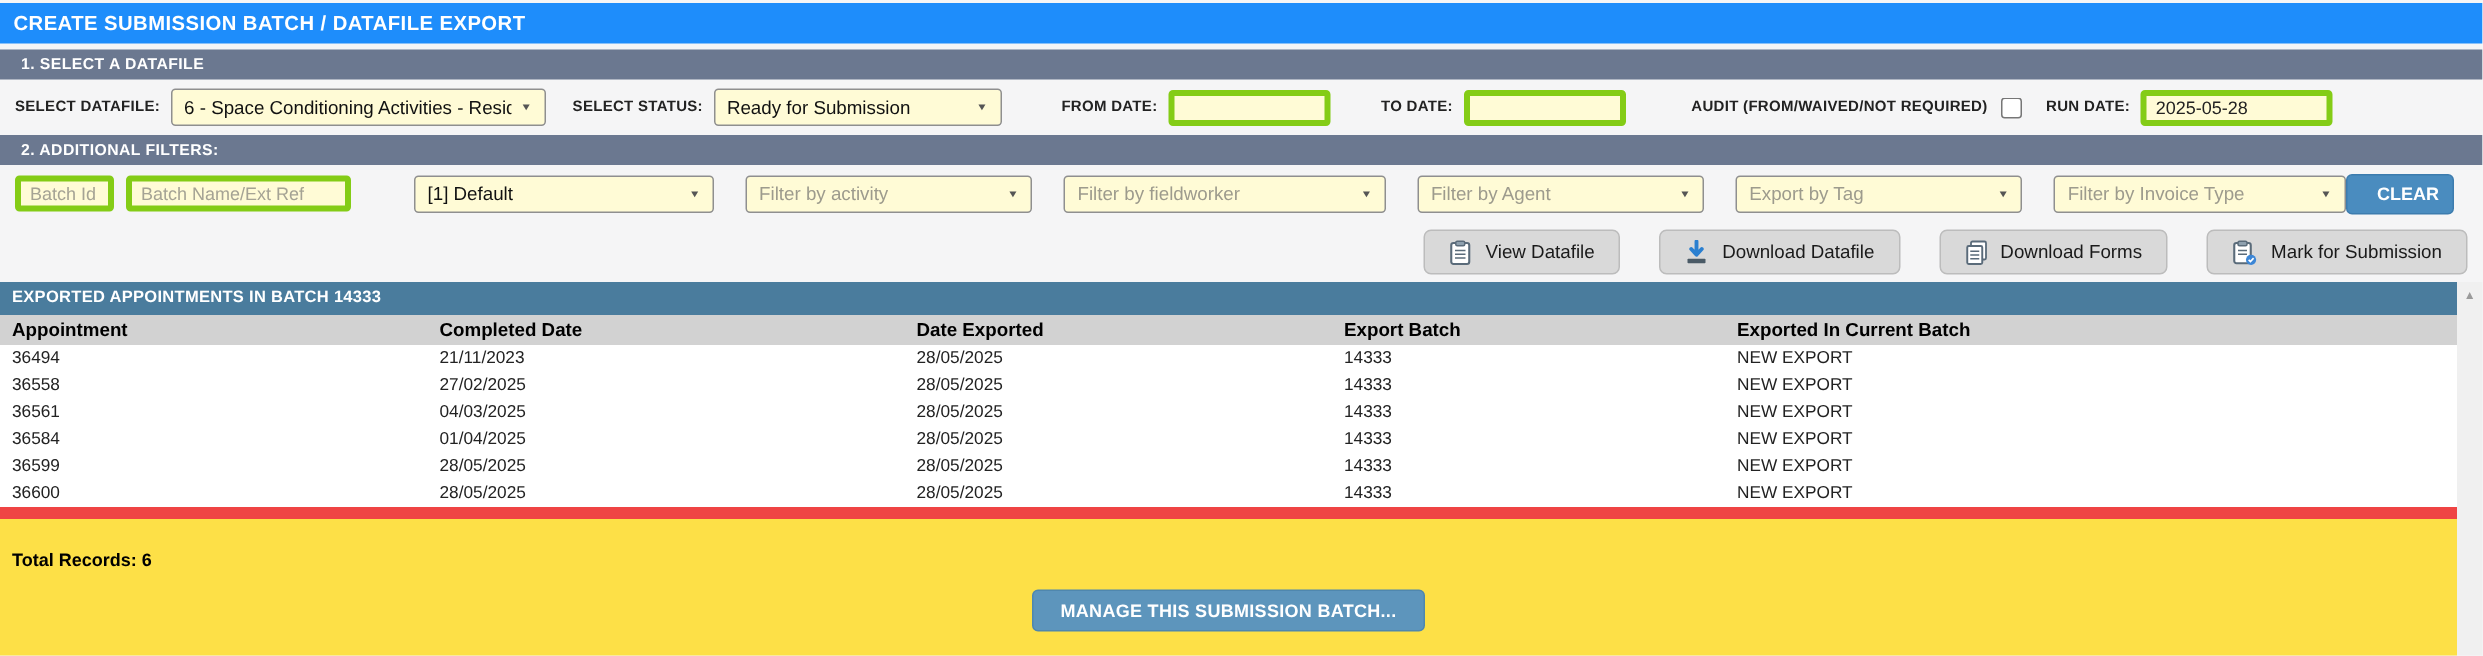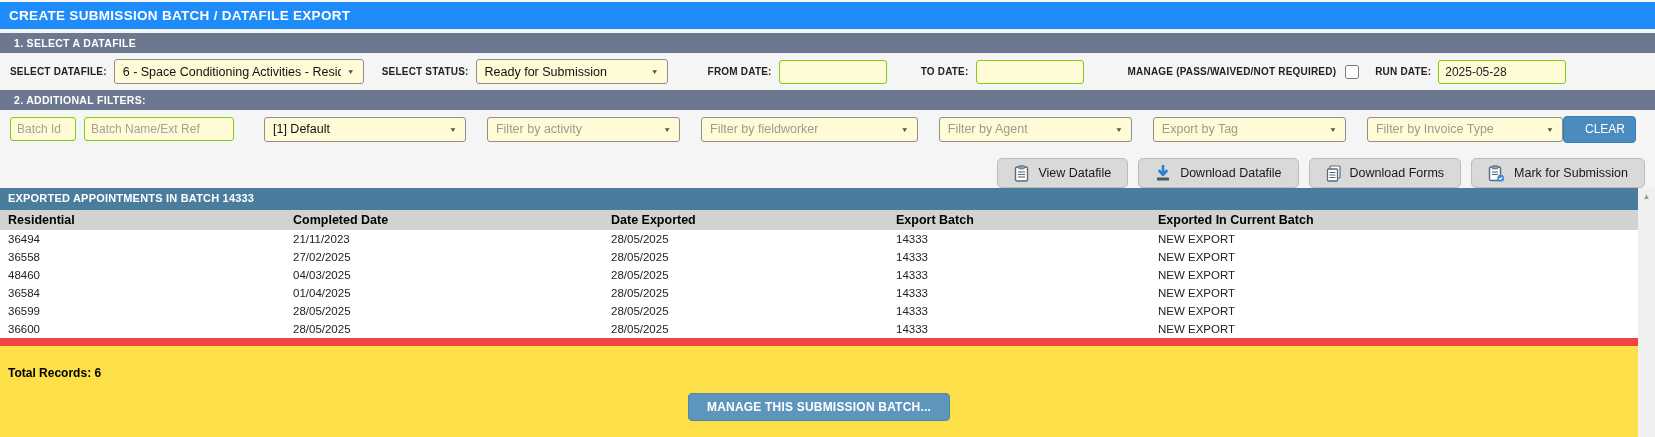--- a/index.html
+++ b/index.html
@@ -29,47 +29,47 @@
 
   
   .row1 { height:37px; display:flex; align-items:center; padding:0 10px; }
   .row2 { height:38px; display:flex; align-items:center; padding:0 10px; }
   .fgroup { display:flex; align-items:center; }
   .flabel {
     font-size:10px; font-weight:bold; color:#222;
     margin-right:7px; white-space:nowrap; letter-spacing:.2px;
   }
   .yinput {
-    background:#fffbd6; border:1px solid #84cc16; border-radius:3px;
+    background:#fffbd6; border:4px solid #84cc16; border-radius:3px;
     height:24px; font-size:12px; padding:0 6px; color:#222;
     font-family:"Liberation Sans", sans-serif; outline:none;
   }
   .yinput::placeholder { color:#a5a394; }
   .dropdown {
     background:#fffbd6; border:1px solid #8f8f8f; border-radius:3px;
     height:25px; display:flex; align-items:center; justify-content:space-between;
     padding:0 8px; font-size:12.5px; color:#111; cursor:default;
   }
   .dropdown .ddtext { white-space:nowrap; overflow:hidden; }
   .dropdown.placeholder .ddtext { color:#9d9b8d; }
   .dropdown .arrow { font-size:8px; color:#555; margin-left:6px; transform:scaleY(.8); }
   .checkbox {
     width:14px; height:14px; accent-color:#fff; cursor:pointer;
   }
 
   .clear-btn {
     margin-left:auto; background:#4a8cbf; border:1px solid #3d7cae; border-radius:4px;
-    color:#fff; font-weight:normal; font-size:12px; height:27px; width:74px;
+    color:#fff; font-weight:bold; font-size:12px; height:27px; width:74px;
     margin-right:9px; cursor:pointer; font-family:"Liberation Sans", sans-serif;padding-left:11px;
   }
 
   
   .actions {
-    height:40px; display:flex; align-items:flex-end; justify-content:flex-end;
-    gap:10px; padding-right:10px;
+    height:40px; display:flex; align-items:center; justify-content:flex-end;
+    gap:26px; padding-right:10px;
   }
   .gbtn {
     display:flex; align-items:center; gap:9px;
     background:#d9d9d9; border:1px solid #bcbcbc; border-radius:5px;
     height:30px; padding:0 16px; font-size:12.5px; color:#1a1a1a;
     cursor:pointer; font-family:"Liberation Sans", sans-serif;
   }
   .gbtn svg { display:block; }
 
   
@@ -130,35 +130,35 @@
   </div>
   <div class="fgroup" style="margin-left:40px">
     <span class="flabel">FROM DATE:</span>
     <input class="yinput" style="width: 108px;" value="">
   </div>
   <div class="fgroup" style="margin-left:34px">
     <span class="flabel">TO DATE:</span>
     <input class="yinput" style="width: 108px;" value="">
   </div>
   <div class="fgroup" style="margin-left:44px">
-    <span class="flabel" style="margin-right:9px">MANAGE (PASS/WAIVED/NOT REQUIRED)</span>
+    <span class="flabel" style="margin-right:9px">AUDIT (FROM/WAIVED/NOT REQUIRED)</span>
     <input type="checkbox" class="checkbox" style="">
   </div>
   <div class="fgroup" style="margin-left:16px">
     <span class="flabel">RUN DATE:</span>
     <input class="yinput" style="width: 128px;" value="2025-05-28">
   </div>
 </div>
 
 <div class="sectionbar">2. ADDITIONAL FILTERS:</div>
 
 <div class="row2">
   <input class="yinput" style="width: 66px;" placeholder="Batch Id">
   <input class="yinput" style="width: 150px; margin-left: 8px;" placeholder="Batch Name/Ext Ref">
-  <div class="dropdown" style="width:205px;margin-left:30px">
+  <div class="dropdown" style="width:205px;margin-left:42px">
     <span class="ddtext">[1] Default</span>
     <span class="arrow">▼</span>
   </div>
   <div class="dropdown placeholder" style="width:196px;margin-left:21px">
     <span class="ddtext">Filter by activity</span>
     <span class="arrow">▼</span>
   </div>
   <div class="dropdown placeholder" style="width:220px;margin-left:21px">
     <span class="ddtext">Filter by fieldworker</span>
     <span class="arrow">▼</span>
@@ -224,21 +224,21 @@
         </svg>
     </span>
     <span>Mark for Submission</span>
   </button>
 </div>
 
 <div class="tsection">
   <div class="tbar">EXPORTED APPOINTMENTS IN BATCH 14333</div>
 
   <div class="tgrid thead">
-    <div>Residential</div>
+    <div>Appointment</div>
     <div>Completed Date</div>
     <div>Date Exported</div>
     <div>Export Batch</div>
     <div>Exported In Current Batch</div>
   </div>
 
   <div class="trows">
     <div class="tgrid trow">
       <div>36494</div>
       <div>21/11/2023</div>
@@ -247,21 +247,21 @@
       <div>NEW EXPORT</div>
     </div>
     <div class="tgrid trow">
       <div>36558</div>
       <div>27/02/2025</div>
       <div>28/05/2025</div>
       <div>14333</div>
       <div>NEW EXPORT</div>
     </div>
     <div class="tgrid trow">
-      <div>48460</div>
+      <div>36561</div>
       <div>04/03/2025</div>
       <div>28/05/2025</div>
       <div>14333</div>
       <div>NEW EXPORT</div>
     </div>
     <div class="tgrid trow">
       <div>36584</div>
       <div>01/04/2025</div>
       <div>28/05/2025</div>
       <div>14333</div>

